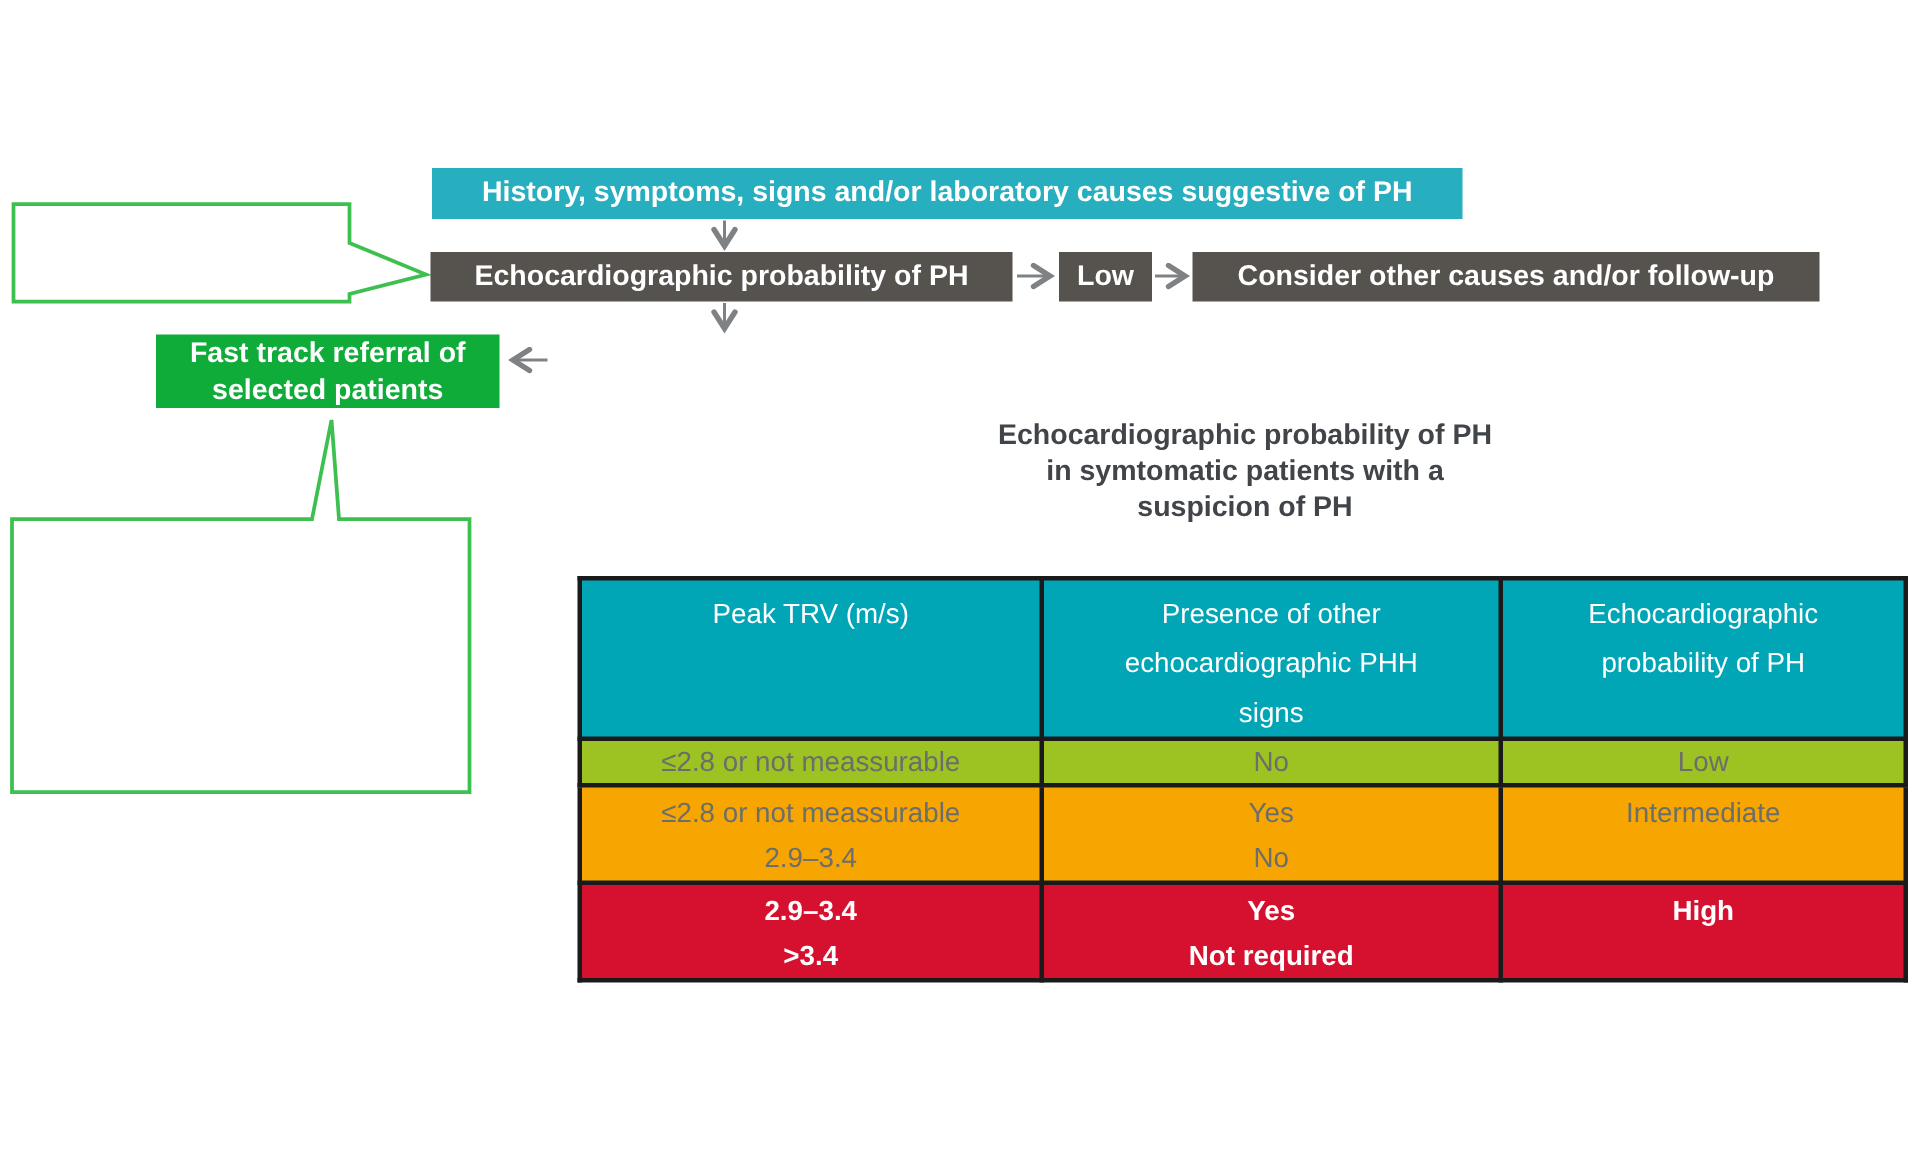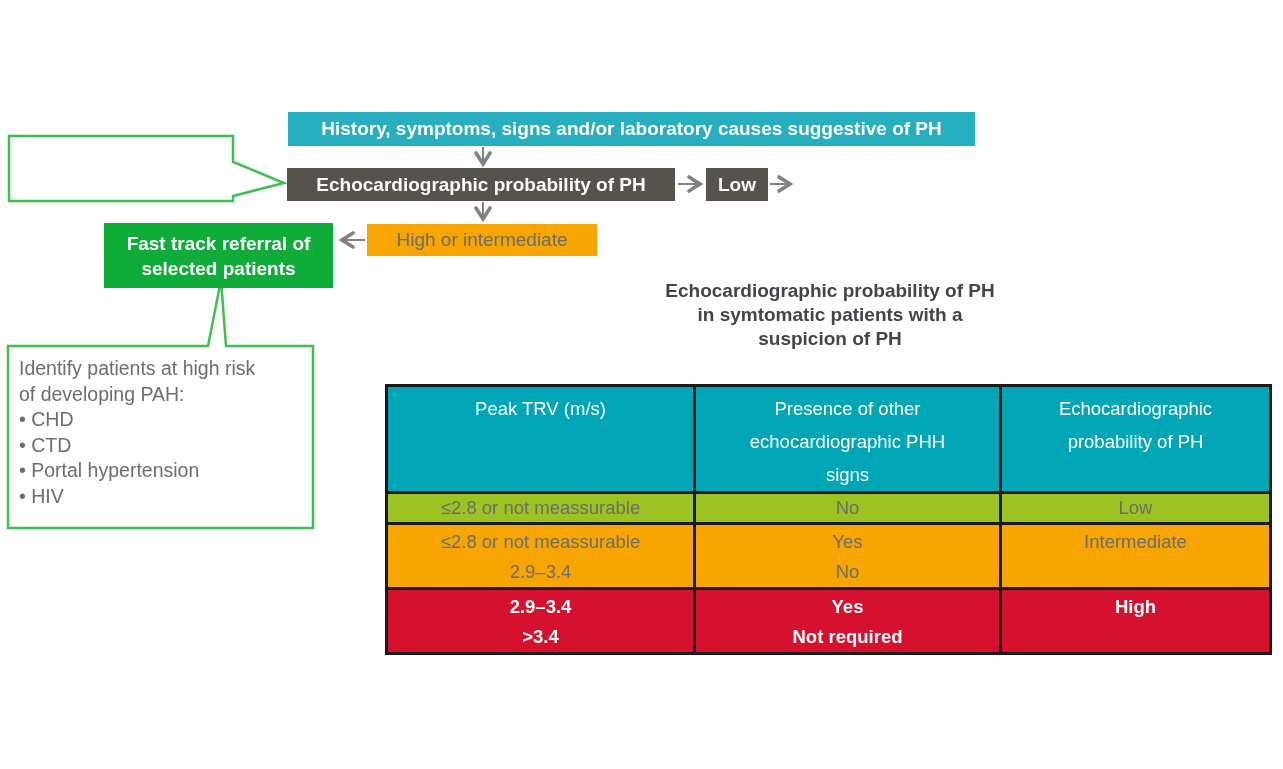--- a/index.html
+++ b/index.html
@@ -13,21 +13,21 @@
     position:absolute; display:flex; align-items:center; justify-content:center;
     text-align:center; box-sizing:border-box;
   }
   .flow-white { color:#fff; font-weight:bold; font-size:19px; }
   .box-history   { left:288px; top:112px; width:687px; height:34px; background:var(--teal_flow); }
   .box-echo      { left:287px; top:168px; width:388px; height:33px; background:var(--gray_box); }
   .box-low       { left:706px; top:168px; width:62px;  height:33px; background:var(--gray_box); }
   .box-consider  { left:795px; top:168px; width:418px; height:33px; background:var(--gray_box); }
   .box-highint   { left:367px; top:224px; width:230px; height:32px; background:var(--orange);
                    color:var(--text_gray); font-size:19px; }
-  .box-fasttrack { left:104px; top:223px; width:229px; height:65px; background:var(--green_flow);
+  .box-fasttrack { left:104px; top:223px; width:229px; height:49px; background:var(--green_flow);
                    line-height:25px; }
 
   .bubble-text {
     position:absolute; color:var(--text_gray); font-size:19.5px;
   }
   .assess-text   { left:22px; top:146px; width:210px; line-height:28px; }
   .identify-text { left:19px; top:356px; width:285px; line-height:25.5px; }
 
   .table-title {
     position:absolute; left:555px; top:279px; width:550px; text-align:center;
@@ -66,30 +66,26 @@
     <path d="M483,202 L483,218" fill="none" stroke="#7F8284" stroke-width="2" marker-end="url(#ah)"></path>
     <path d="M365,240 L343,240" fill="none" stroke="#7F8284" stroke-width="2" marker-end="url(#ah)"></path>
   </svg>
 
   <div class="box box-history flow-white">History, symptoms, signs and/or laboratory causes suggestive of PH</div>
 
   <div class="box box-echo flow-white">Echocardiographic probability of PH</div>
 
   <div class="box box-low flow-white">Low</div>
 
+  <div class="box box-consider flow-white">Consider other causes and/or follow-up</div>
 
-  <div class="box box-highint">High or intermediate</div>
 
   <div class="box box-fasttrack flow-white">Fast track referral of<br>selected patients</div>
 
 
-  <div class="bubble-text identify-text">
-    <div>Identify patients at high risk<br>of developing PAH:</div>
-    <div>• CHD<br>• CTD<br>• Portal hypertension<br>• HIV</div>
-  </div>
 
   <div class="table-title">Echocardiographic probability of PH<br>in symtomatic patients with a<br>suspicion of PH</div>
 
   <table class="prob">
     <colgroup>
       <col style="width:308px">
         <col style="width:306px">
         <col style="width:270px">
     </colgroup>
     <tbody>

